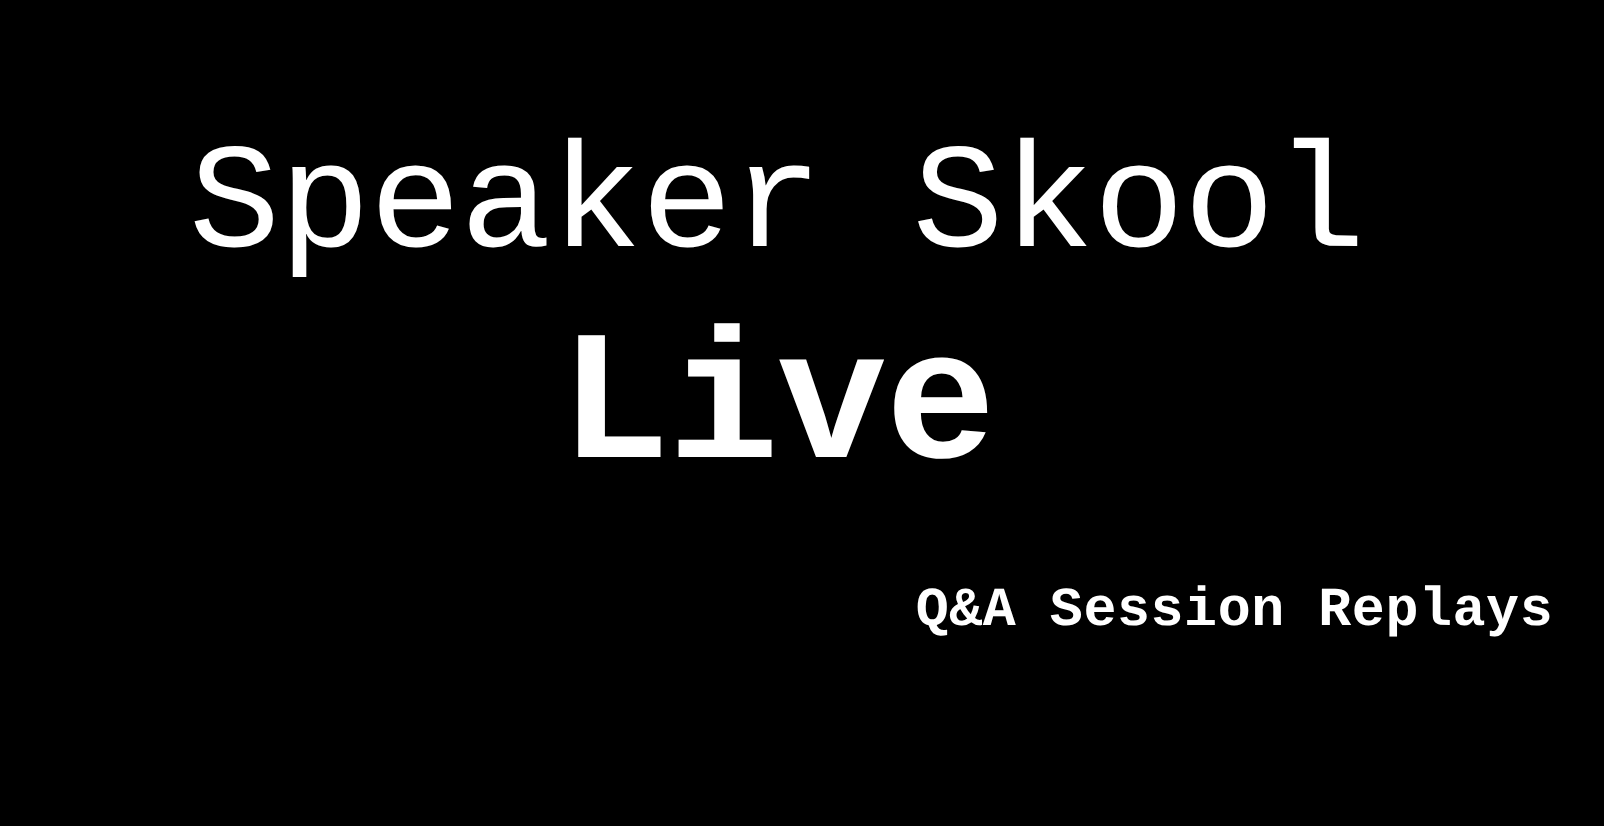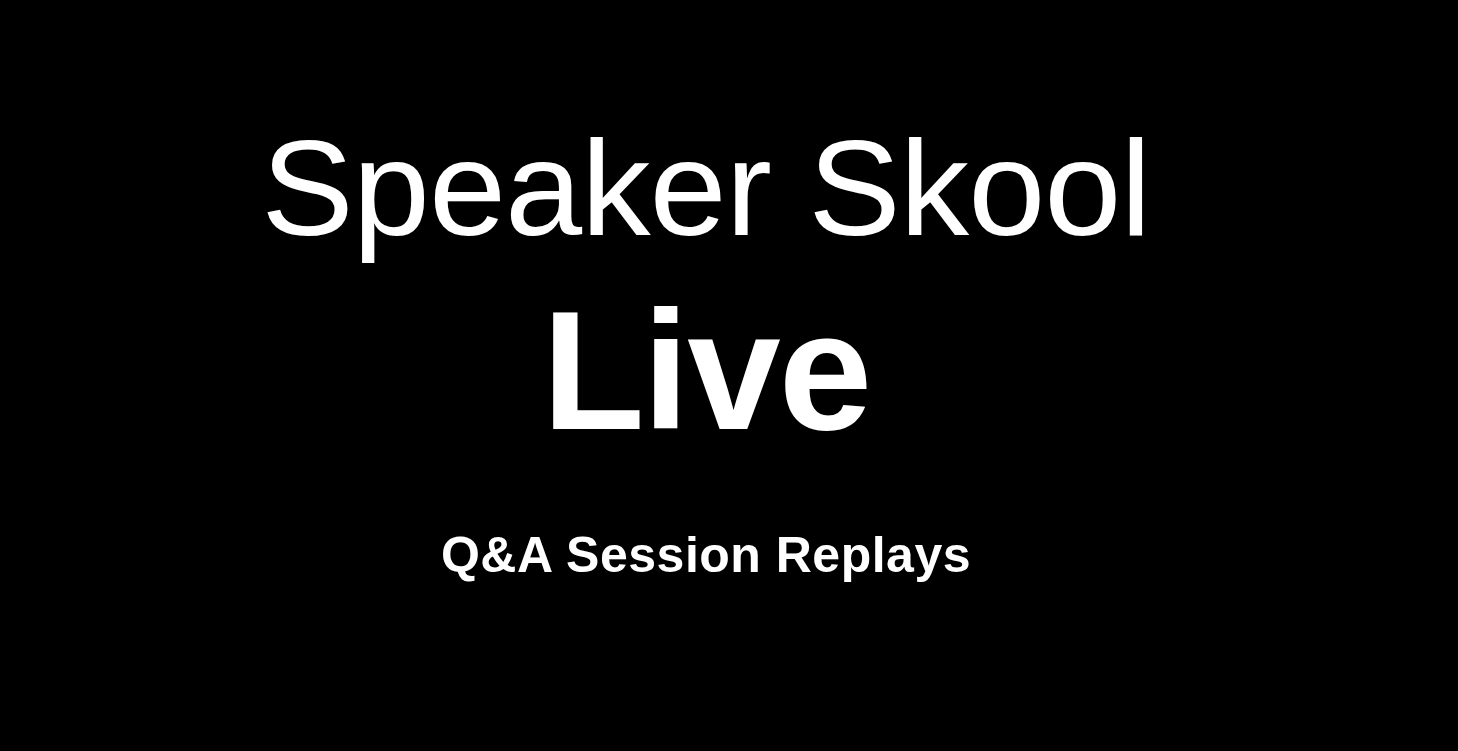--- a/index.html
+++ b/index.html
@@ -15,20 +15,21 @@
   #slide {
     position: relative;
     width: 1412px;
     height: 751px;
     background: #000000;
     overflow: hidden;
     display: flex;
     flex-direction: column;
     align-items: center;
     box-sizing: border-box;
+    font-family: Liberation Mono, monospace;
   }
 
   .title-block {
     position: absolute;
     left: 0;
     right: 0;
     top: 118px;
     display: flex;
     flex-direction: column;
     align-items: center;
@@ -61,21 +62,21 @@
     position: absolute;
     left: 0;
     right: 0;
     top: 528px;
     color: #FFFFFF;
     font-size: 50px;
     font-weight: 700;
     letter-spacing: 0.5px;
     line-height: 1.1;
     white-space: nowrap;
-    text-align: center;
+    text-align: right;
   }
 </style>
 </head>
 <body>
 
 <div id="slide">
 
   <div class="title-block">
     <div class="title-line-1">Speaker Skool</div>
     <div class="title-line-2">Live</div>

